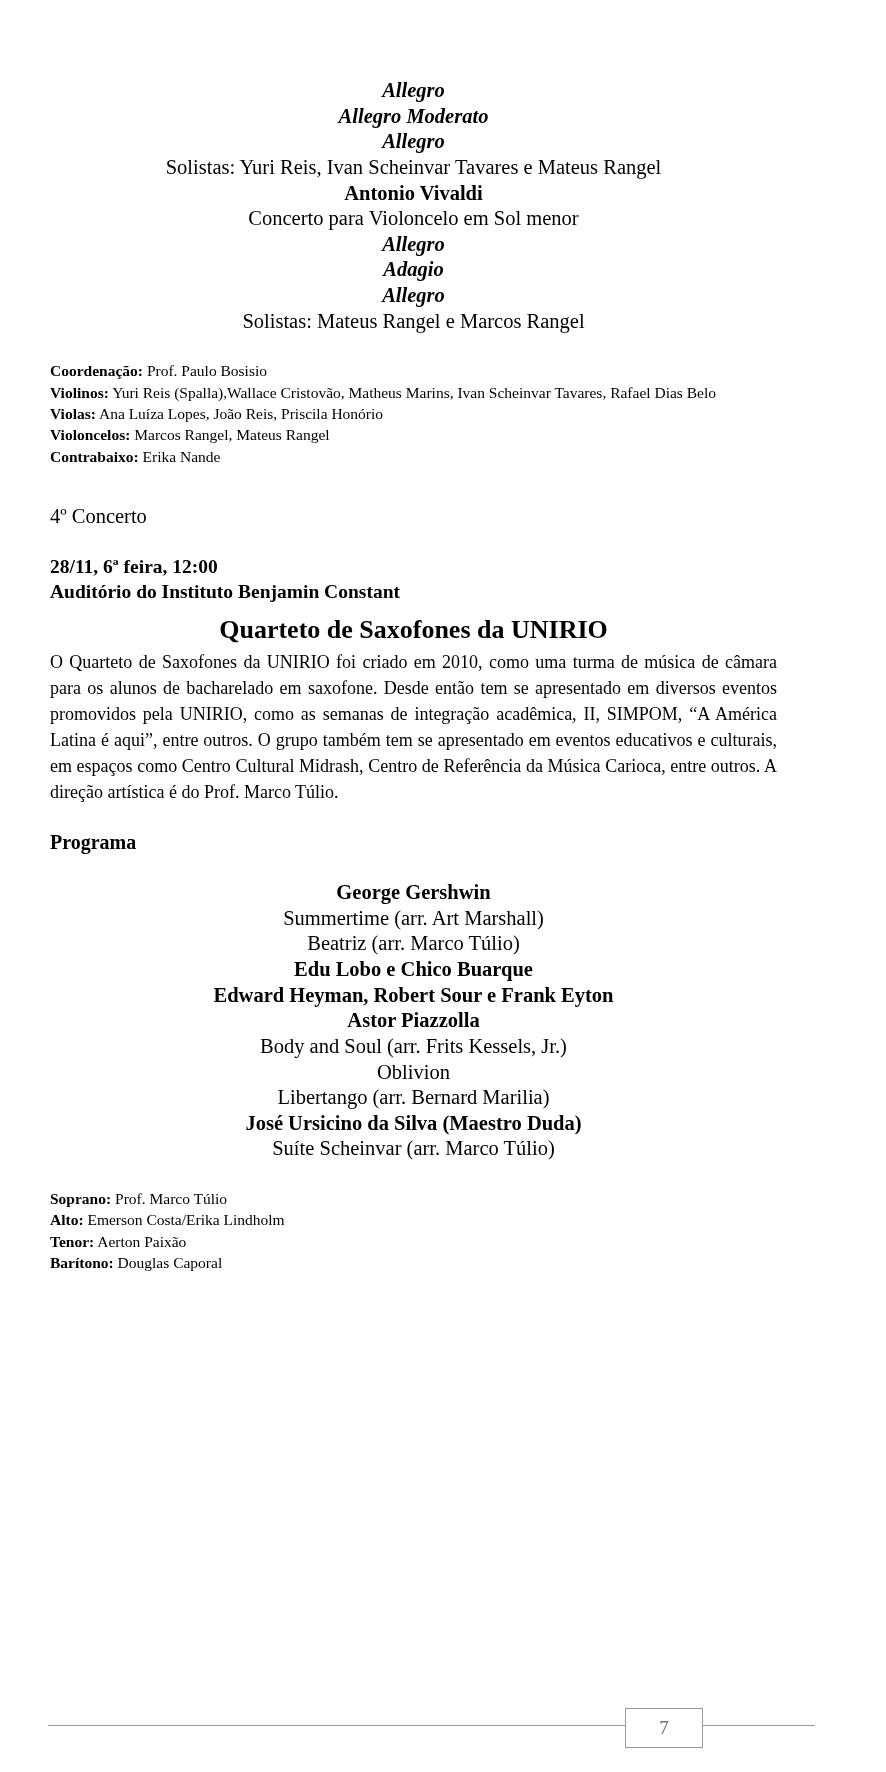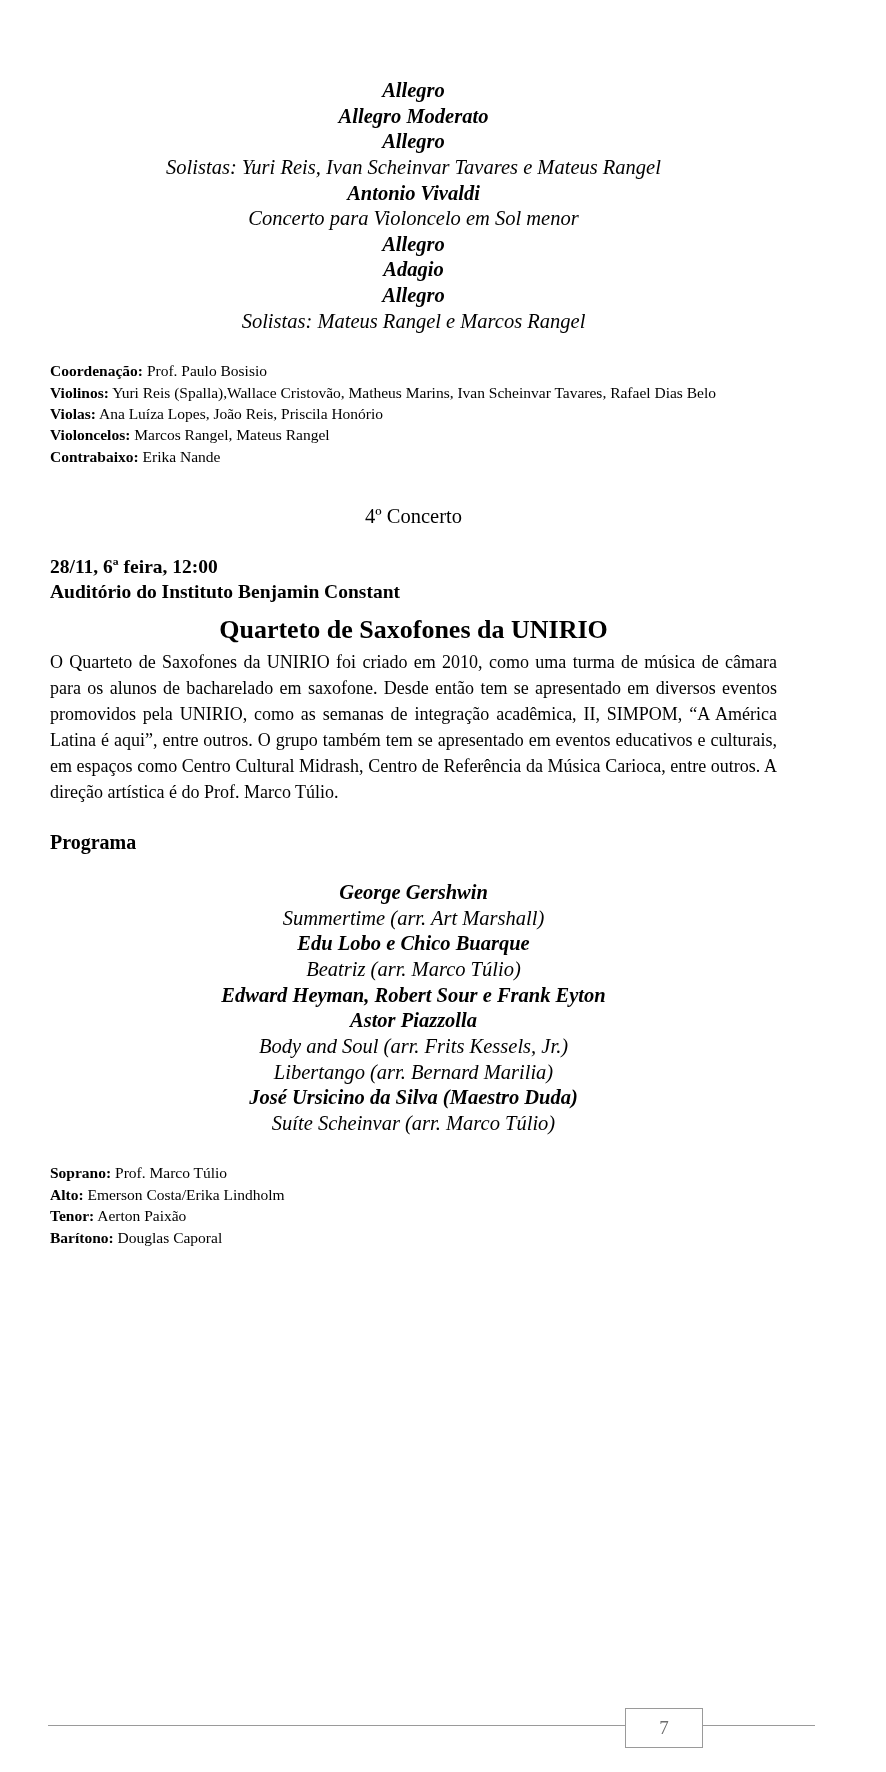--- a/index.html
+++ b/index.html
@@ -25,21 +25,20 @@
     text-align: center;
   }
   .italic {
     font-style: italic;
   }
 
   
   .prog-line {
     font-size: 20.5px;
     line-height: 1.25;
-    font-style: italic;
   }
   .prog-line.italic {
     font-style: italic;
     font-weight: bold;
   }
   .prog-line.composer {
     font-weight: bold;
   }
   .spacer-md { height: 26px; }
   .spacer-lg { height: 38px; }
@@ -49,21 +48,20 @@
     font-size: 15.5px;
     line-height: 1.38;
     text-align: left;
   }
   .credits .lbl {
     font-weight: bold;
   }
 
   .concert-num {
     font-size: 20.5px;
-    text-align: center;
   }
 
   .head-bold {
     font-size: 19.5px;
     font-weight: bold;
     text-align: left;
     line-height: 1.3;
   }
   .title-big {
     font-size: 26px;
@@ -168,27 +166,28 @@
   <div class="spacer-md"></div>
 
   <div class="programa-head">Programa</div>
 
   <div class="spacer-md"></div>
 
   <div>
     <div class="prog-line composer center">George Gershwin</div>
     <div class="prog-line center">Summertime (arr. Art Marshall)</div>
 
+    <div class="prog-line center">Beatriz (arr. Marco Túlio)</div>
     <div class="prog-line composer center">Edu Lobo e Chico Buarque</div>
-    <div class="prog-line center">Beatriz (arr. Marco Túlio)</div>
 
     <div class="prog-line composer center">Edward Heyman, Robert Sour e Frank Eyton</div>
     <div class="prog-line composer center">Astor Piazzolla</div>
 
     <div class="prog-line center">Body and Soul (arr. Frits Kessels, Jr.)</div>
+    <div class="prog-line center">Oblivion</div>
     <div class="prog-line center">Libertango (arr. Bernard Marilia)</div>
 
     <div class="prog-line composer center">José Ursicino da Silva (Maestro Duda)</div>
     <div class="prog-line center">Suíte Scheinvar (arr. Marco Túlio)</div>
   </div>
 
   <div class="spacer-md"></div>
 
   <div class="credits">
     <div>

